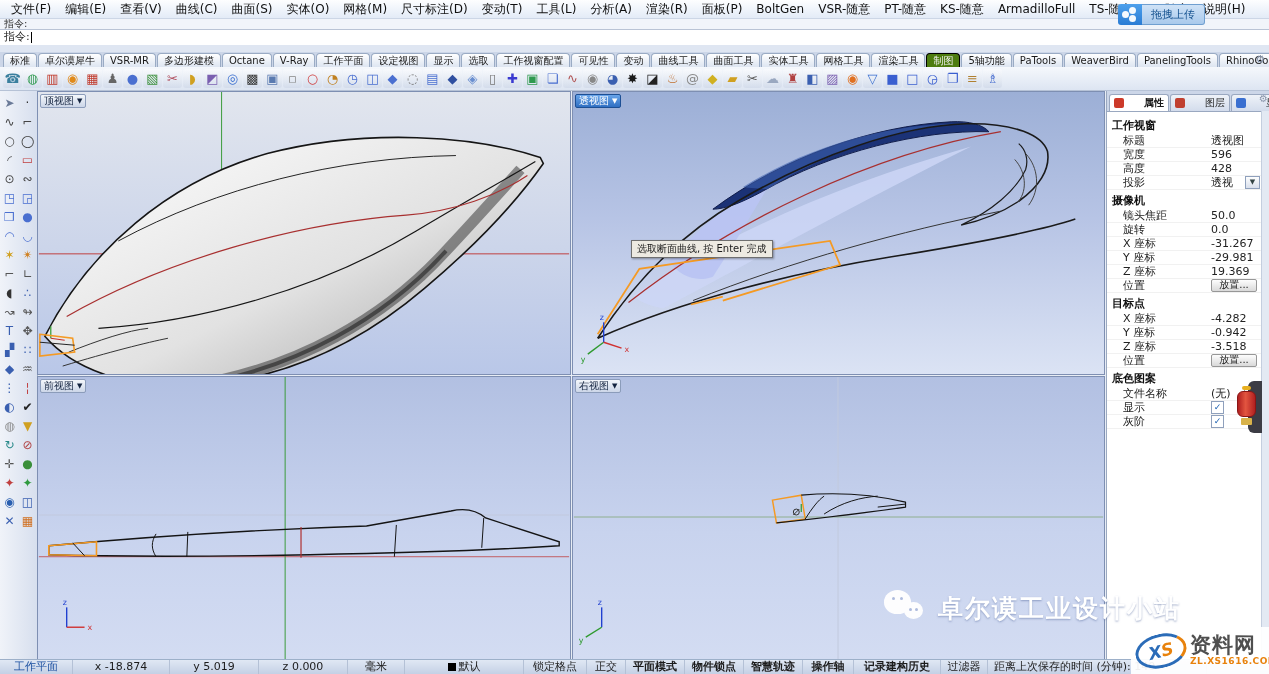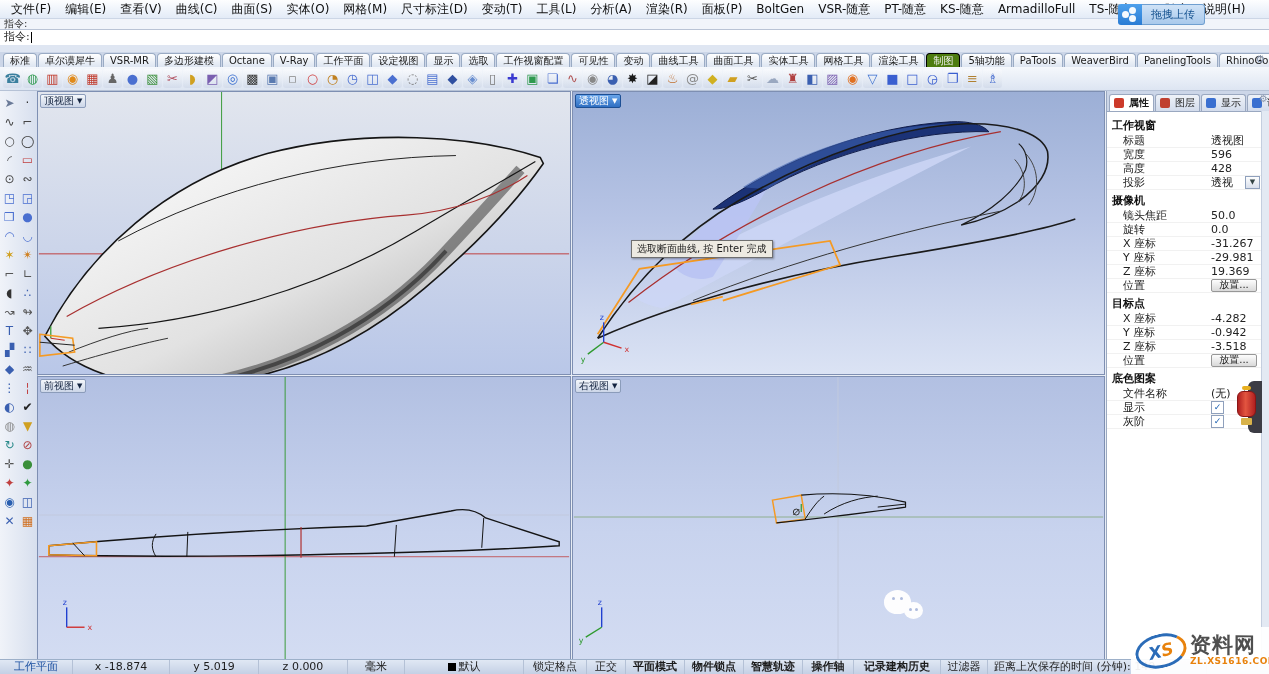--- a/index.html
+++ b/index.html
@@ -66,21 +66,21 @@
   .vp-label.active{background:linear-gradient(#69a5ea,#2f6fc2);color:#fff;border-color:#1d4f94;}
   .vp-label .arr{font-size:7px;}
   .vp-svg{position:absolute;inset:0;width:100%;height:100%;}
   .vp-tooltip{position:absolute;left:58px;top:148px;background:#edeae2;border:1px solid #6f6f6f;
     box-shadow:1px 1px 2px rgba(0,0,0,.35);font-size:10px;color:#1a1a1a;
     padding:1px 5px;white-space:nowrap;z-index:4;}
   
   .panel{position:absolute;left:1106px;top:91px;right:0;bottom:14px;background:#eef1f7;
     border-left:1px solid #9aa8c0;box-sizing:border-box;}
   .panel-tabs{height:20px;display:flex;align-items:flex-end;padding-left:2px;background:#ccd6e8;overflow:hidden;}
-  .ptab{display:flex;align-items:center;gap:5px;height:16px;padding:0 4px;margin-right:1px;
+  .ptab{display:flex;align-items:center;gap:20px;height:16px;padding:0 4px;margin-right:1px;
     font-size:10px;background:linear-gradient(#eef2f8,#d3dcec);border:1px solid #9aa8c0;
     border-bottom:none;border-radius:3px 3px 0 0;white-space:nowrap;color:#1a1a1a;}
   .ptab.active{background:#fff;font-weight:bold;}
   .ptab .pticon{width:10px;height:10px;border-radius:2px;flex:0 0 auto;}
   .panel-gear{position:absolute;right:1px;top:2px;font-size:10px;color:#8a96ac;}
   .panel-body{position:absolute;top:20px;left:0;right:7px;bottom:0;background:#fff;
     border-top:1px solid #9aa8c0;font-size:11px;overflow:hidden;padding-top:3px;}
   .panel-scroll{position:absolute;top:20px;right:0;width:7px;bottom:0;background:#e3e9f3;border-left:1px solid #c4cedf;}
   .psec-h{font-weight:bold;color:#101010;padding:3px 0 1px 5px;}
   .prow{display:flex;align-items:center;height:13px;border-bottom:1px solid #f1f1f1;}
@@ -527,20 +527,21 @@
 
 <div class="wechat-mark">
   <span class="wc-logo">
     <span class="wc-big"></span>
       <span class="wc-small"></span>
     <span class="wc-eye" style="left:8px;top:7px;"></span>
       <span class="wc-eye" style="left:16px;top:7px;"></span>
     <span class="wc-eye" style="left:25px;top:18px;"></span>
       <span class="wc-eye" style="left:31px;top:18px;"></span>
   </span>
+  <span class="wechat-text">卓尔谟工业设计小站</span>
 </div>
 
 <div class="grip"></div>
 <div class="lantern">
   <div class="cap"></div>
     <div class="body"></div>
     <div class="tag"></div>
 </div>
 
 <div class="xs-mark">

